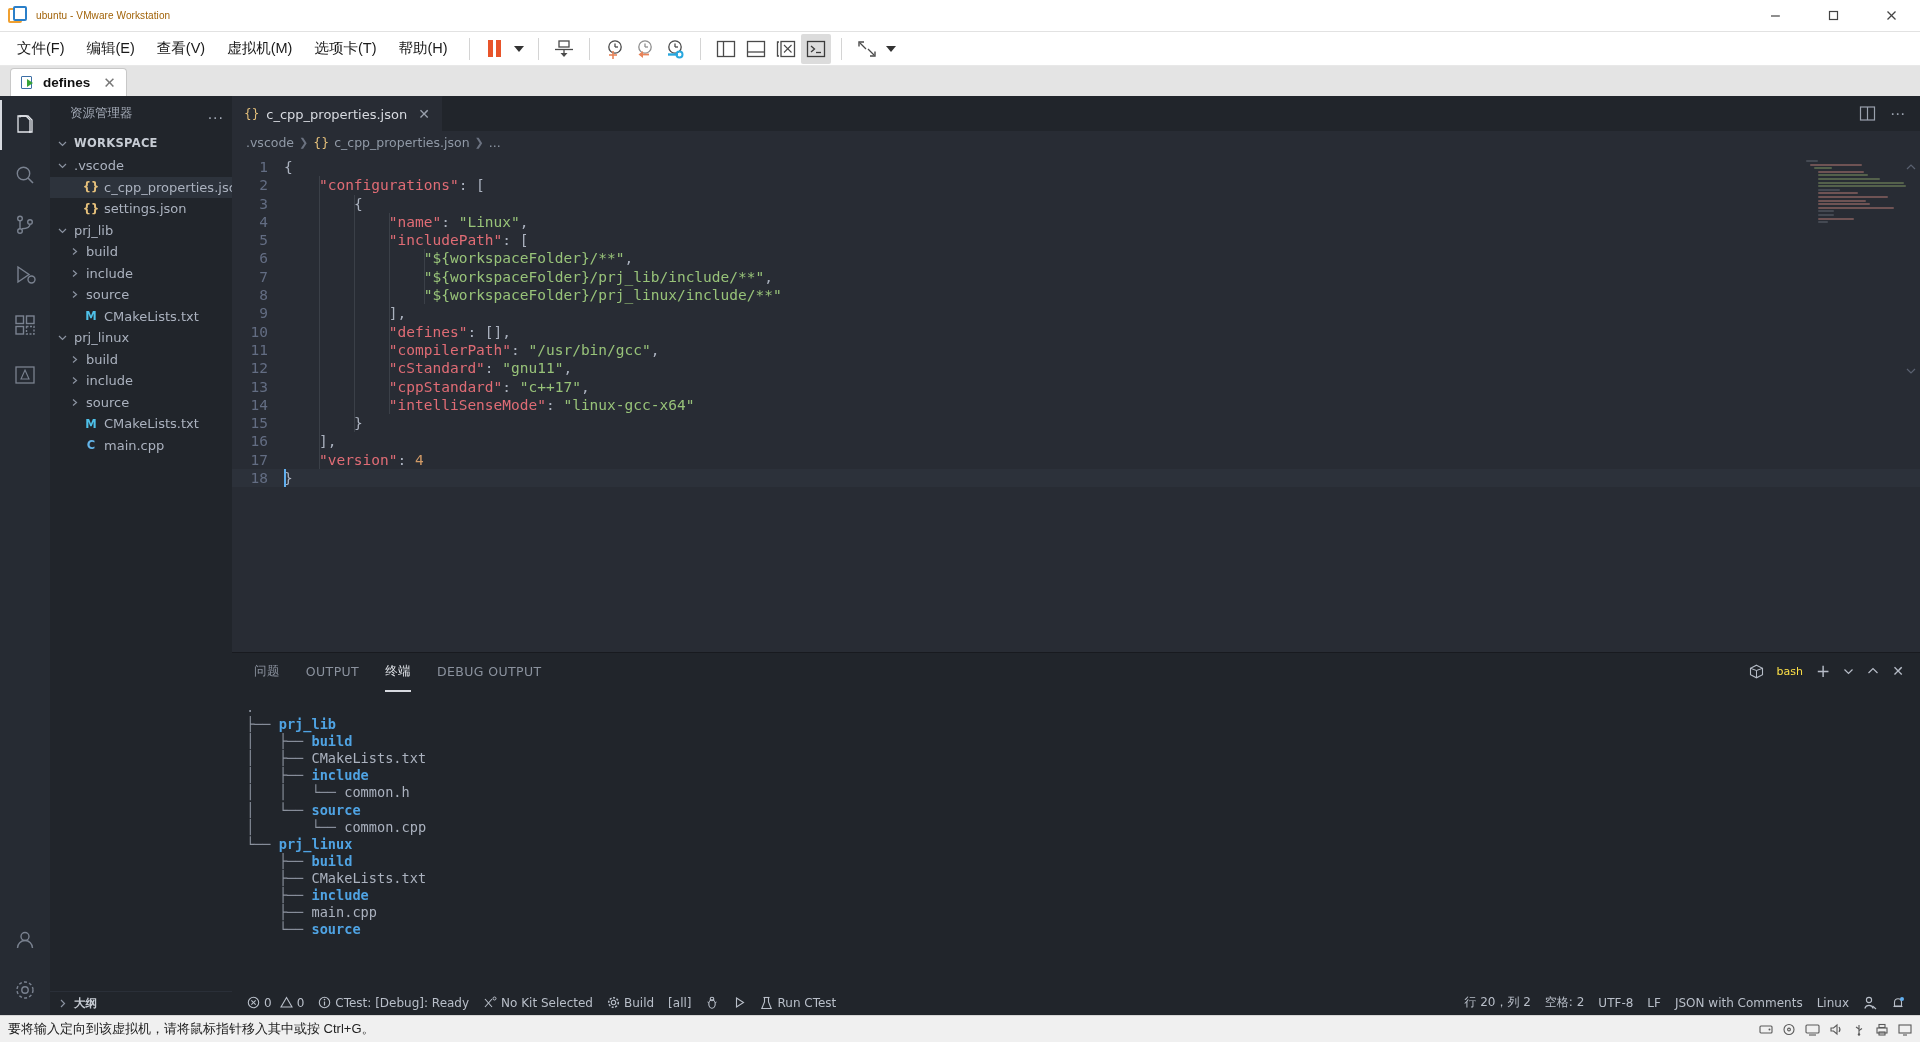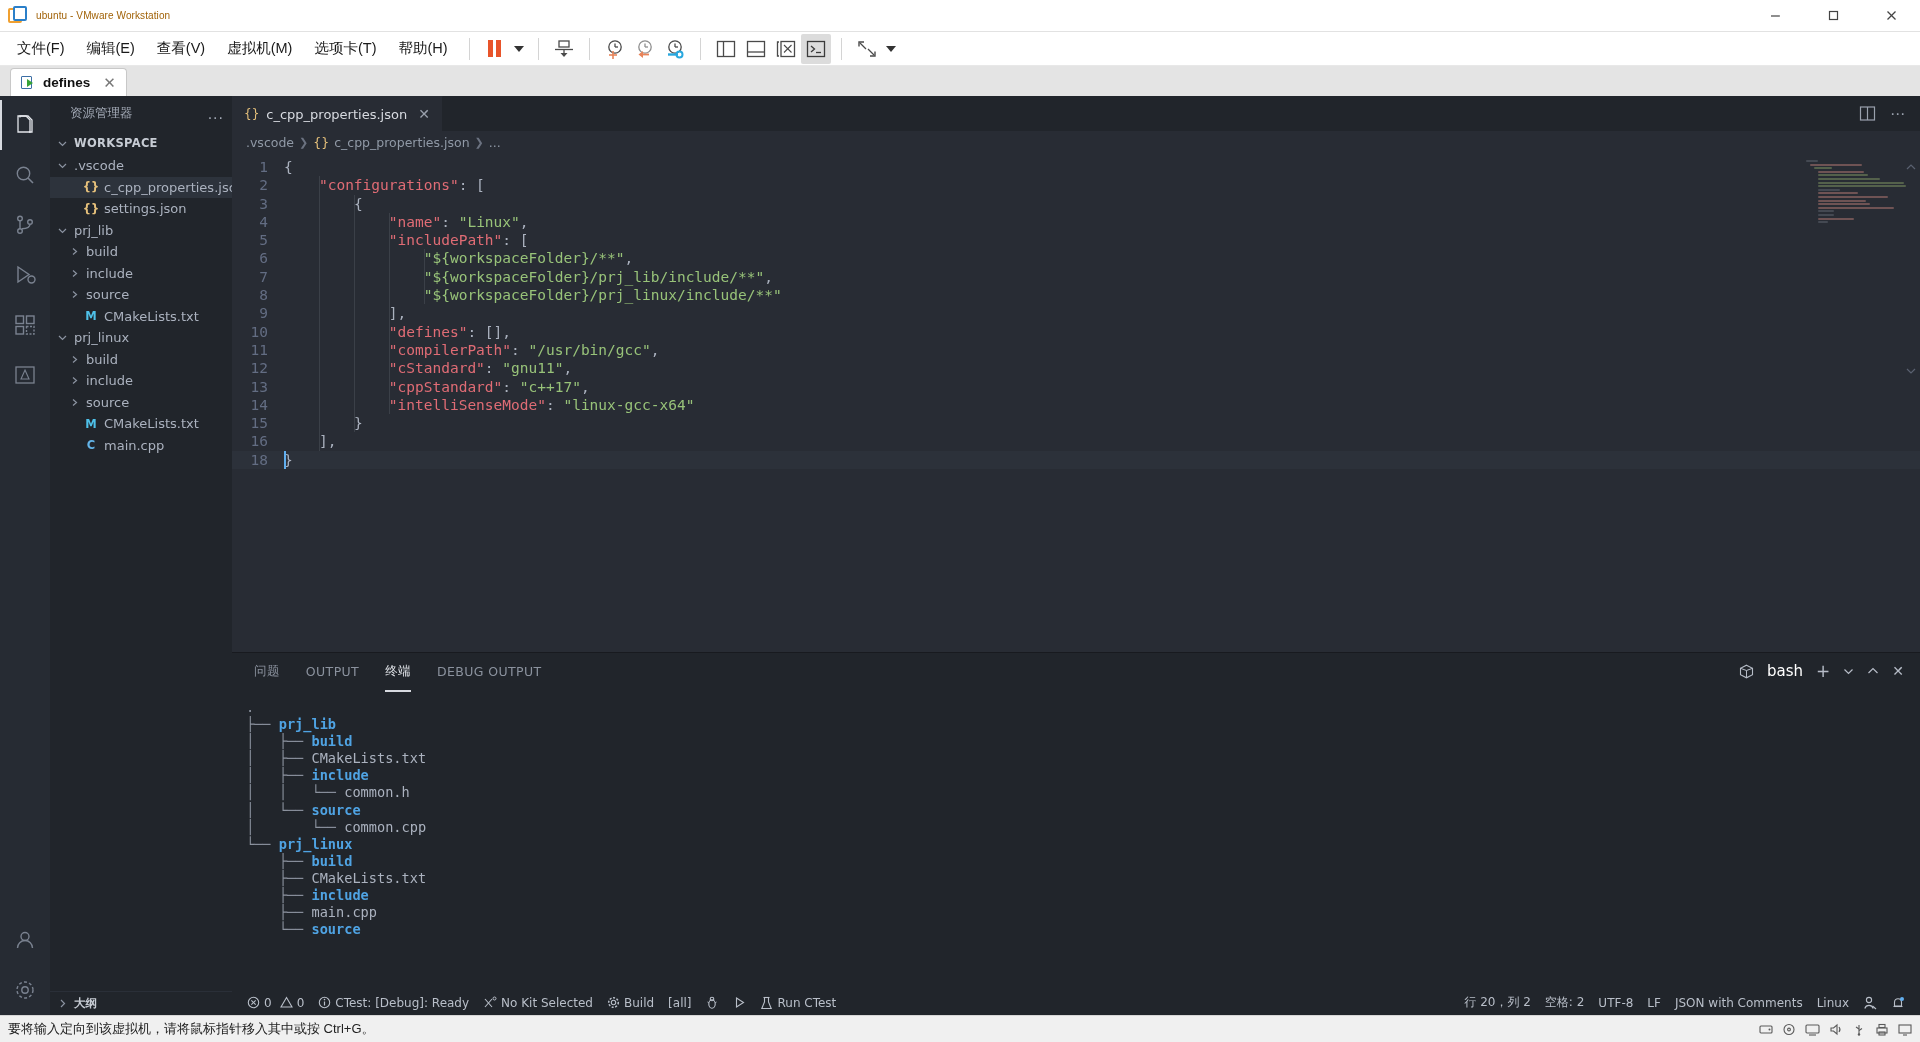--- a/index.html
+++ b/index.html
@@ -290,21 +290,21 @@
   }
   .ptab.active { color: #e3e6eb; }
   .ptab.active::after {
     content: ''; position: absolute; left: 0; right: 0; bottom: -4px;
     height: 1.5px; background: #d7dae0;
   }
   .panel-actions {
     margin-left: auto; display: flex; align-items: center;
     gap: 13px; padding-right: 16px; color: #b6bcc7; font-size: 13px;
   }
-  .panel-actions .shell-name { font-size: 15px; color: #ffffff; }
+  .panel-actions .shell-name { font-size: 11px; color: #fde047; }
   .term-body {
     flex: 1 1 auto; overflow: hidden;
     padding: 10px 0 0 14px;
     font-family: "DejaVu Sans Mono", monospace;
     font-size: 13.6px;
     line-height: 17.1px;
     color: #abb2bf;
     white-space: pre;
   }
   .t-dir { color: #4fa3e3; font-weight: bold; }
@@ -713,20 +713,21 @@
                 <div class="cl"><span class="lnum">7</span><span class="ctext"><span class="indent-guide" style="left:34.92px"></span><span class="indent-guide" style="left:69.84px"></span><span class="indent-guide" style="left:104.76px"></span><span class="indent-guide" style="left:139.68px"></span><span class="kpunc"> </span><span class="kpunc"> </span><span class="kpunc"> </span><span class="kpunc"> </span><span class="kpunc"> </span><span class="kpunc"> </span><span class="kpunc"> </span><span class="kpunc"> </span><span class="kpunc"> </span><span class="kpunc"> </span><span class="kpunc"> </span><span class="kpunc"> </span><span class="kpunc"> </span><span class="kpunc"> </span><span class="kpunc"> </span><span class="kpunc"> </span><span class="kstr">"${workspaceFolder}/prj_lib/include/**"</span><span class="kpunc">,</span></span></div>
                 <div class="cl"><span class="lnum">8</span><span class="ctext"><span class="indent-guide" style="left:34.92px"></span><span class="indent-guide" style="left:69.84px"></span><span class="indent-guide" style="left:104.76px"></span><span class="indent-guide" style="left:139.68px"></span><span class="kpunc"> </span><span class="kpunc"> </span><span class="kpunc"> </span><span class="kpunc"> </span><span class="kpunc"> </span><span class="kpunc"> </span><span class="kpunc"> </span><span class="kpunc"> </span><span class="kpunc"> </span><span class="kpunc"> </span><span class="kpunc"> </span><span class="kpunc"> </span><span class="kpunc"> </span><span class="kpunc"> </span><span class="kpunc"> </span><span class="kpunc"> </span><span class="kstr">"${workspaceFolder}/prj_linux/include/**"</span></span></div>
                 <div class="cl"><span class="lnum">9</span><span class="ctext"><span class="indent-guide" style="left:34.92px"></span><span class="indent-guide" style="left:69.84px"></span><span class="indent-guide" style="left:104.76px"></span><span class="kpunc"> </span><span class="kpunc"> </span><span class="kpunc"> </span><span class="kpunc"> </span><span class="kpunc"> </span><span class="kpunc"> </span><span class="kpunc"> </span><span class="kpunc"> </span><span class="kpunc"> </span><span class="kpunc"> </span><span class="kpunc"> </span><span class="kpunc"> </span><span class="kpunc">]</span><span class="kpunc">,</span></span></div>
                 <div class="cl"><span class="lnum">10</span><span class="ctext"><span class="indent-guide" style="left:34.92px"></span><span class="indent-guide" style="left:69.84px"></span><span class="indent-guide" style="left:104.76px"></span><span class="kpunc"> </span><span class="kpunc"> </span><span class="kpunc"> </span><span class="kpunc"> </span><span class="kpunc"> </span><span class="kpunc"> </span><span class="kpunc"> </span><span class="kpunc"> </span><span class="kpunc"> </span><span class="kpunc"> </span><span class="kpunc"> </span><span class="kpunc"> </span><span class="kkey">"defines"</span><span class="kpunc">:</span><span class="kpunc"> </span><span class="kpunc">[</span><span class="kpunc">]</span><span class="kpunc">,</span></span></div>
                 <div class="cl"><span class="lnum">11</span><span class="ctext"><span class="indent-guide" style="left:34.92px"></span><span class="indent-guide" style="left:69.84px"></span><span class="indent-guide" style="left:104.76px"></span><span class="kpunc"> </span><span class="kpunc"> </span><span class="kpunc"> </span><span class="kpunc"> </span><span class="kpunc"> </span><span class="kpunc"> </span><span class="kpunc"> </span><span class="kpunc"> </span><span class="kpunc"> </span><span class="kpunc"> </span><span class="kpunc"> </span><span class="kpunc"> </span><span class="kkey">"compilerPath"</span><span class="kpunc">:</span><span class="kpunc"> </span><span class="kstr">"/usr/bin/gcc"</span><span class="kpunc">,</span></span></div>
                 <div class="cl"><span class="lnum">12</span><span class="ctext"><span class="indent-guide" style="left:34.92px"></span><span class="indent-guide" style="left:69.84px"></span><span class="indent-guide" style="left:104.76px"></span><span class="kpunc"> </span><span class="kpunc"> </span><span class="kpunc"> </span><span class="kpunc"> </span><span class="kpunc"> </span><span class="kpunc"> </span><span class="kpunc"> </span><span class="kpunc"> </span><span class="kpunc"> </span><span class="kpunc"> </span><span class="kpunc"> </span><span class="kpunc"> </span><span class="kkey">"cStandard"</span><span class="kpunc">:</span><span class="kpunc"> </span><span class="kstr">"gnu11"</span><span class="kpunc">,</span></span></div>
                 <div class="cl"><span class="lnum">13</span><span class="ctext"><span class="indent-guide" style="left:34.92px"></span><span class="indent-guide" style="left:69.84px"></span><span class="indent-guide" style="left:104.76px"></span><span class="kpunc"> </span><span class="kpunc"> </span><span class="kpunc"> </span><span class="kpunc"> </span><span class="kpunc"> </span><span class="kpunc"> </span><span class="kpunc"> </span><span class="kpunc"> </span><span class="kpunc"> </span><span class="kpunc"> </span><span class="kpunc"> </span><span class="kpunc"> </span><span class="kkey">"cppStandard"</span><span class="kpunc">:</span><span class="kpunc"> </span><span class="kstr">"c++17"</span><span class="kpunc">,</span></span></div>
                 <div class="cl"><span class="lnum">14</span><span class="ctext"><span class="indent-guide" style="left:34.92px"></span><span class="indent-guide" style="left:69.84px"></span><span class="indent-guide" style="left:104.76px"></span><span class="kpunc"> </span><span class="kpunc"> </span><span class="kpunc"> </span><span class="kpunc"> </span><span class="kpunc"> </span><span class="kpunc"> </span><span class="kpunc"> </span><span class="kpunc"> </span><span class="kpunc"> </span><span class="kpunc"> </span><span class="kpunc"> </span><span class="kpunc"> </span><span class="kkey">"intelliSenseMode"</span><span class="kpunc">:</span><span class="kpunc"> </span><span class="kstr">"linux-gcc-x64"</span></span></div>
                 <div class="cl"><span class="lnum">15</span><span class="ctext"><span class="indent-guide" style="left:34.92px"></span><span class="indent-guide" style="left:69.84px"></span><span class="kpunc"> </span><span class="kpunc"> </span><span class="kpunc"> </span><span class="kpunc"> </span><span class="kpunc"> </span><span class="kpunc"> </span><span class="kpunc"> </span><span class="kpunc"> </span><span class="kpunc">}</span></span></div>
                 <div class="cl"><span class="lnum">16</span><span class="ctext"><span class="indent-guide" style="left:34.92px"></span><span class="kpunc"> </span><span class="kpunc"> </span><span class="kpunc"> </span><span class="kpunc"> </span><span class="kpunc">]</span><span class="kpunc">,</span></span></div>
+                <div class="cl"><span class="lnum">17</span><span class="ctext"><span class="indent-guide" style="left:34.92px"></span><span class="kpunc"> </span><span class="kpunc"> </span><span class="kpunc"> </span><span class="kpunc"> </span><span class="kkey">"version"</span><span class="kpunc">:</span><span class="kpunc"> </span><span class="knum">4</span></span></div>
                 <div class="cl current"><span class="lnum">18</span><span class="ctext"><span class="kpunc">}</span><span class="cursor" style="left:0"></span></span></div>
               </div>
             <div class="minimap" id="minimap">
                 <div class="mm-line" style="background: rgb(74, 79, 88); width: 12px; margin-left: 0px;"></div>
                 <div class="mm-line" style="background: rgb(124, 90, 90); width: 52px; margin-left: 4px;"></div>
                 <div class="mm-line" style="background: rgb(92, 107, 80); width: 18px; margin-left: 8px;"></div>
                 <div class="mm-line" style="background: rgb(124, 90, 90); width: 46px; margin-left: 12px;"></div>
                 <div class="mm-line" style="background: rgb(92, 107, 80); width: 50px; margin-left: 12px;"></div>
                 <div class="mm-line" style="background: rgb(92, 107, 80); width: 62px; margin-left: 12px;"></div>
                 <div class="mm-line" style="background: rgb(92, 107, 80); width: 86px; margin-left: 12px;"></div>

